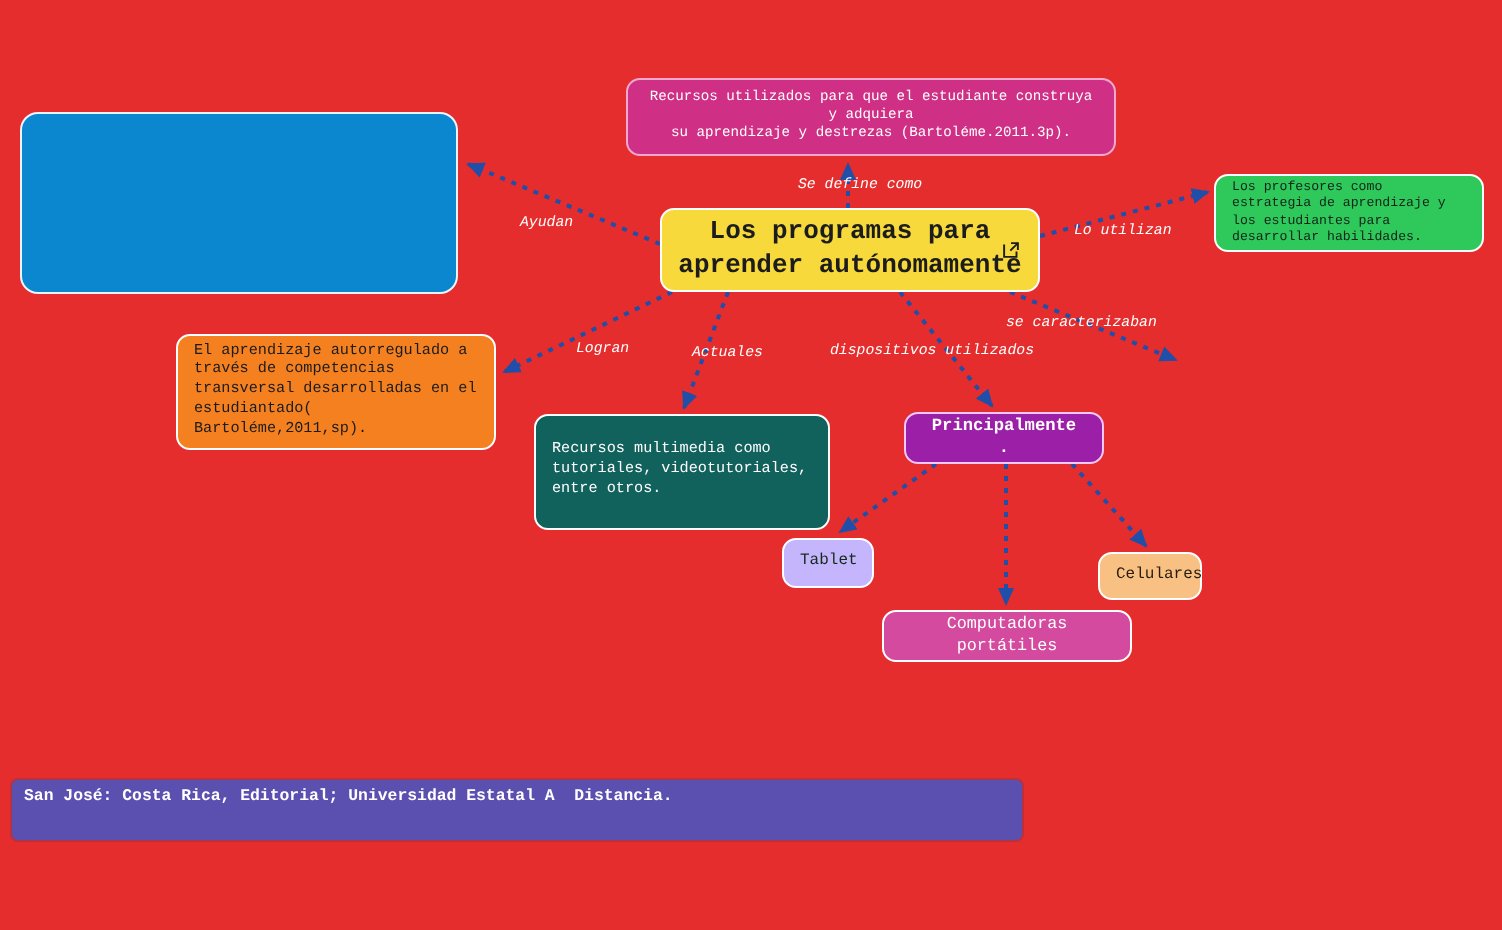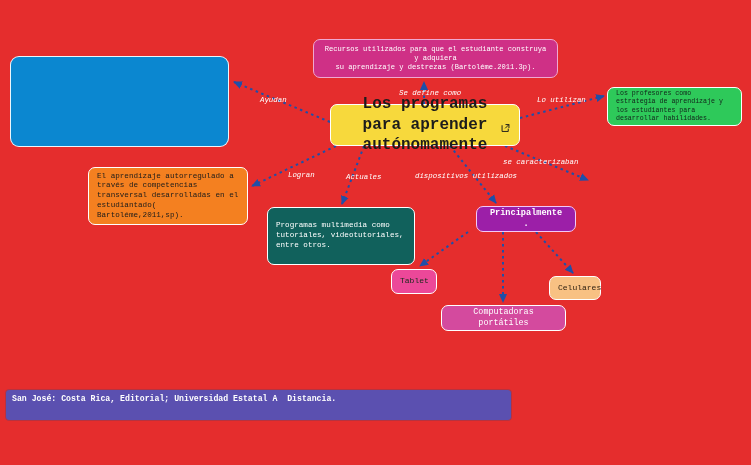--- a/index.html
+++ b/index.html
@@ -56,21 +56,21 @@
     text-align: center;
     justify-content: center;
   }
   .n-central {
     left: 330px; top: 104px;
     width: 190px; height: 42px;
     background: #f7d93c;
     border: 1.5px solid #ffffff;
     color: #1c1c1c;
     font-weight: bold;
-    font-size: 16px;
+    font-size: 13px;
     text-align: center;
     justify-content: flex-end;
   }
   .ext-link-icon {
     position: absolute;
     right: 8px;
     top: 50%;
     transform: translateY(-50%);
     width: 11px;
     height: 11px;
@@ -110,26 +110,25 @@
   .n-purple {
     left: 452px; top: 206px;
     width: 100px; height: 26px;
     background: #9c1fa8;
     border: 1.5px solid #f3c8f7;
     color: #ffffff;
     font-weight: bold;
     font-size: 8.6px;
     text-align: center;
     justify-content: center;
-    margin-left: 24px;
   }
   .n-tablet {
     left: 391px; top: 269px;
     width: 46px; height: 25px;
-    background: #ec4899;
+    background: #c4b5fd;
     border: 1.5px solid #ffffff;
     color: #16291a;
     font-size: 8px;
     text-align: center;
     justify-content: center;
   }
   .n-celulares {
     left: 549px; top: 276px;
     width: 52px; height: 24px;
     background: #f8c183;
@@ -152,23 +151,23 @@
 
   
   .edge-label {
     position: absolute;
     color: #ffffff;
     font-style: italic;
     font-size: 7.4px;
     white-space: nowrap;
     z-index: 4;
   }
-  .lbl-ayudan        { left: 260px; top: 96px; }
+  .lbl-ayudan        { left: 260px; top: 108px; }
   .lbl-define        { left: 399px; top: 89px;  }
-  .lbl-utilizan      { left: 537px; top: 96px; }
+  .lbl-utilizan      { left: 537px; top: 112px; }
   .lbl-logran        { left: 288px; top: 171px; }
   .lbl-actuales      { left: 346px; top: 173px; }
   .lbl-dispositivos  { left: 415px; top: 172px; }
   .lbl-caracterizaban{ left: 503px; top: 158px; }
 
   
   .references {
     position: absolute;
     left: 5px; top: 389px;
     width: 507px; height: 32px;
@@ -240,21 +239,21 @@
 
   <div class="node n-green-right">
     <span class="node-text">Los profesores como estrategia de aprendizaje y los estudiantes para desarrollar habilidades.</span>
   </div>
 
   <div class="node n-orange-left">
     <span class="node-text">El aprendizaje autorregulado a través de  competencias transversal desarrolladas en  el estudiantado( Bartoléme,2011,sp).</span>
   </div>
 
   <div class="node n-darkteal">
-    <span class="node-text">Programas multimedia como tutoriales, videotutoriales, entre otros.</span>
+    <span class="node-text">Recursos multimedia como tutoriales, videotutoriales, entre otros.</span>
   </div>
 
 
   <div class="node n-purple">
     <span class="node-text">Principalmente .</span>
   </div>
 
   <div class="node n-tablet">
     <span class="node-text">Tablet</span>
   </div>

